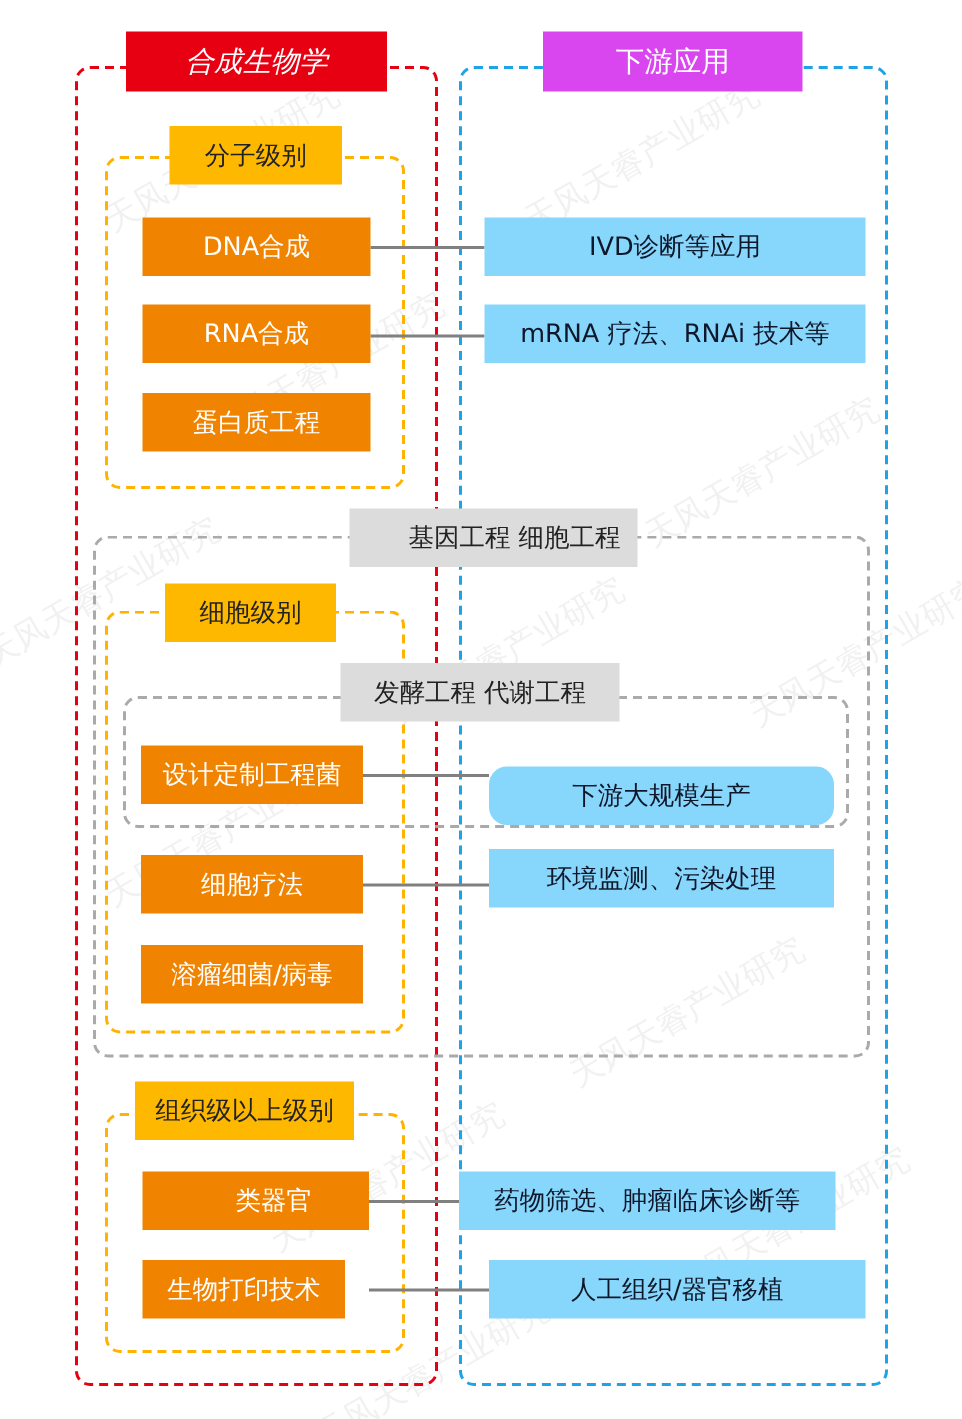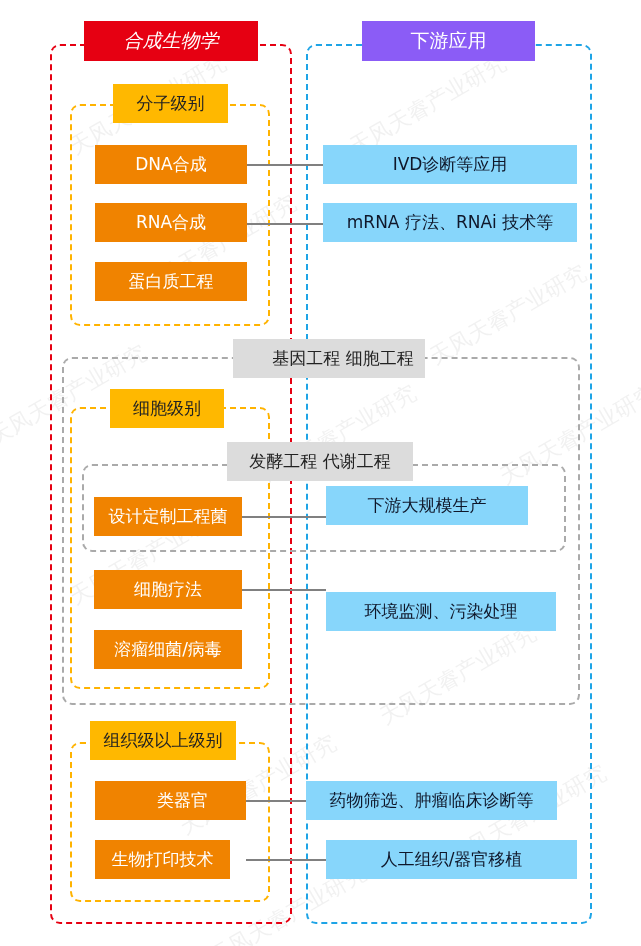--- a/index.html
+++ b/index.html
@@ -6,21 +6,21 @@
   body { width:641px; height:946px; background:#ffffff; position:relative; overflow:hidden;
          font-family:"DejaVu Sans", "Liberation Sans", sans-serif; }
   .frame { position:absolute; box-sizing:border-box; border-radius:10px; }
   .red-frame { border:2px dashed #e60012; }
   .blue-frame { border:2px dashed #1ea4e6; }
   .yellow-frame { border:2px dashed #ffb300; }
   .gray-frame { border:2px dashed #aaaaaa; }
   .label { position:absolute; box-sizing:border-box; display:flex; align-items:center; justify-content:center;
            font-size:17px; white-space:nowrap; }
   .title-red { background:#e60012; color:#fff; }
-  .title-blue { background:#8b5cf6; color:#fff; }
+  .title-blue { background:#d946ef; color:#fff; }
   .title-yellow { background:#ffb800; color:#222; }
   .title-gray { background:#dcdcdc; color:#222; }
   .box-orange { background:#f08300; color:#fff; }
   .box-blue { background:#87d6fb; color:#0f172a; }
   .line { position:absolute; height:2px; background:#808080; }
   .wm { position:absolute; color:rgba(180,180,180,0.18); font-size:22px; transform:rotate(-30deg);
         white-space:nowrap; pointer-events:none; }
 </style>
 </head>
 <body>
@@ -69,16 +69,16 @@
 <div class="label box-orange" style="left:95px;top:203px;width:152px;height:39px;">RNA合成</div>
 <div class="label box-orange" style="left:95px;top:262px;width:152px;height:39px;">蛋白质工程</div>
 <div class="label box-orange" style="left:94px;top:497px;width:148px;height:39px;">设计定制工程菌</div>
 <div class="label box-orange" style="left:94px;top:570px;width:148px;height:39px;">细胞疗法</div>
 <div class="label box-orange" style="left:94px;top:630px;width:148px;height:39px;">溶瘤细菌/病毒</div>
 <div class="label box-orange" style="left:95px;top:781px;width:151px;height:39px;padding-left:24px;">类器官</div>
 <div class="label box-orange" style="left:95px;top:840px;width:135px;height:39px;">生物打印技术</div>
 
 <div class="label box-blue" style="left:323px;top:145px;width:254px;height:39px;">IVD诊断等应用</div>
 <div class="label box-blue" style="left:323px;top:203px;width:254px;height:39px;">mRNA 疗法、RNAi 技术等</div>
-<div class="label box-blue" style="left:326px;top:486px;width:202px;height:39px;">下游大规模生产</div>
-<div class="label box-blue" style="left:326px;top:592px;width:230px;height:39px;">环境监测、污染处理</div>
+<div class="label box-blue" style="left:326px;top:511px;width:230px;height:39px;border-radius:12px;">下游大规模生产</div>
+<div class="label box-blue" style="left:326px;top:566px;width:230px;height:39px;">环境监测、污染处理</div>
 <div class="label box-blue" style="left:306px;top:781px;width:251px;height:39px;">药物筛选、肿瘤临床诊断等</div>
 <div class="label box-blue" style="left:326px;top:840px;width:251px;height:39px;">人工组织/器官移植</div>
 
 </body></html>

